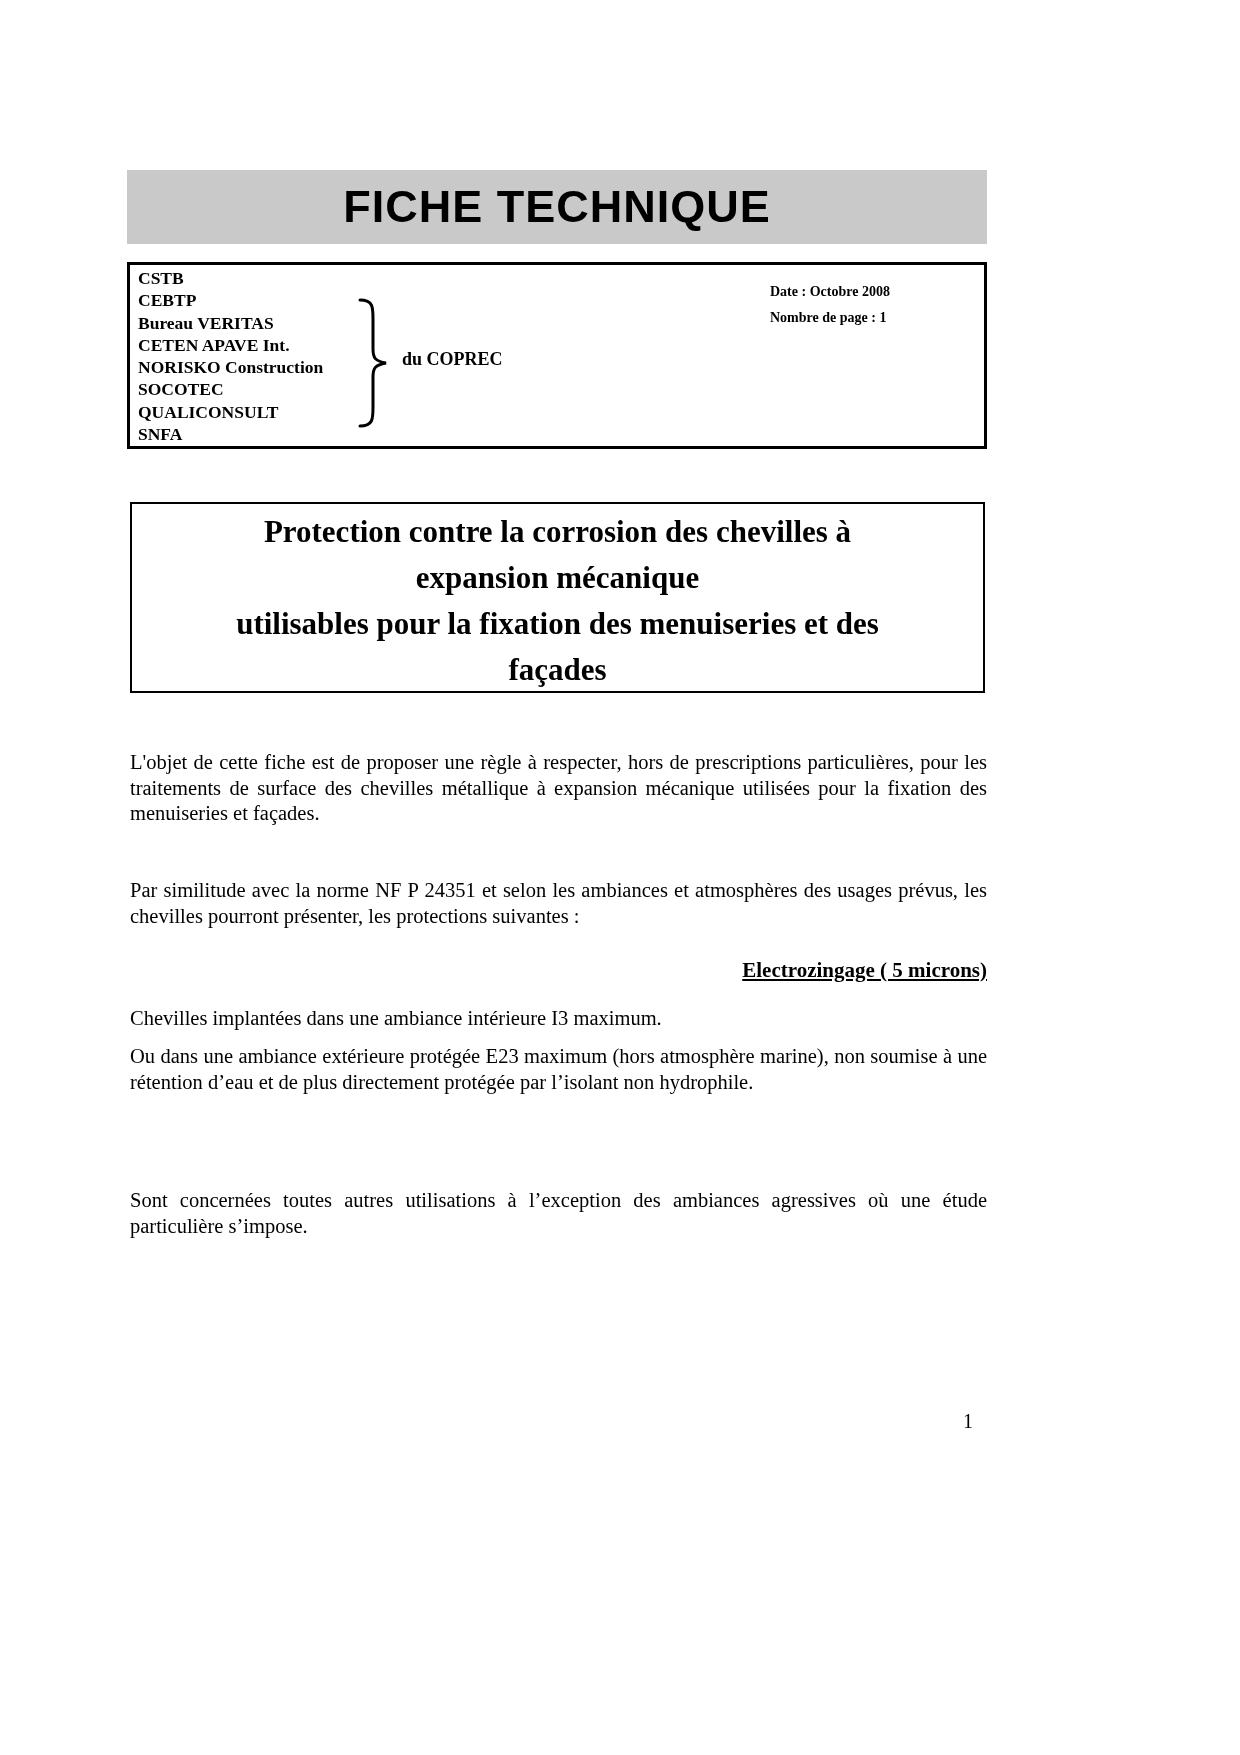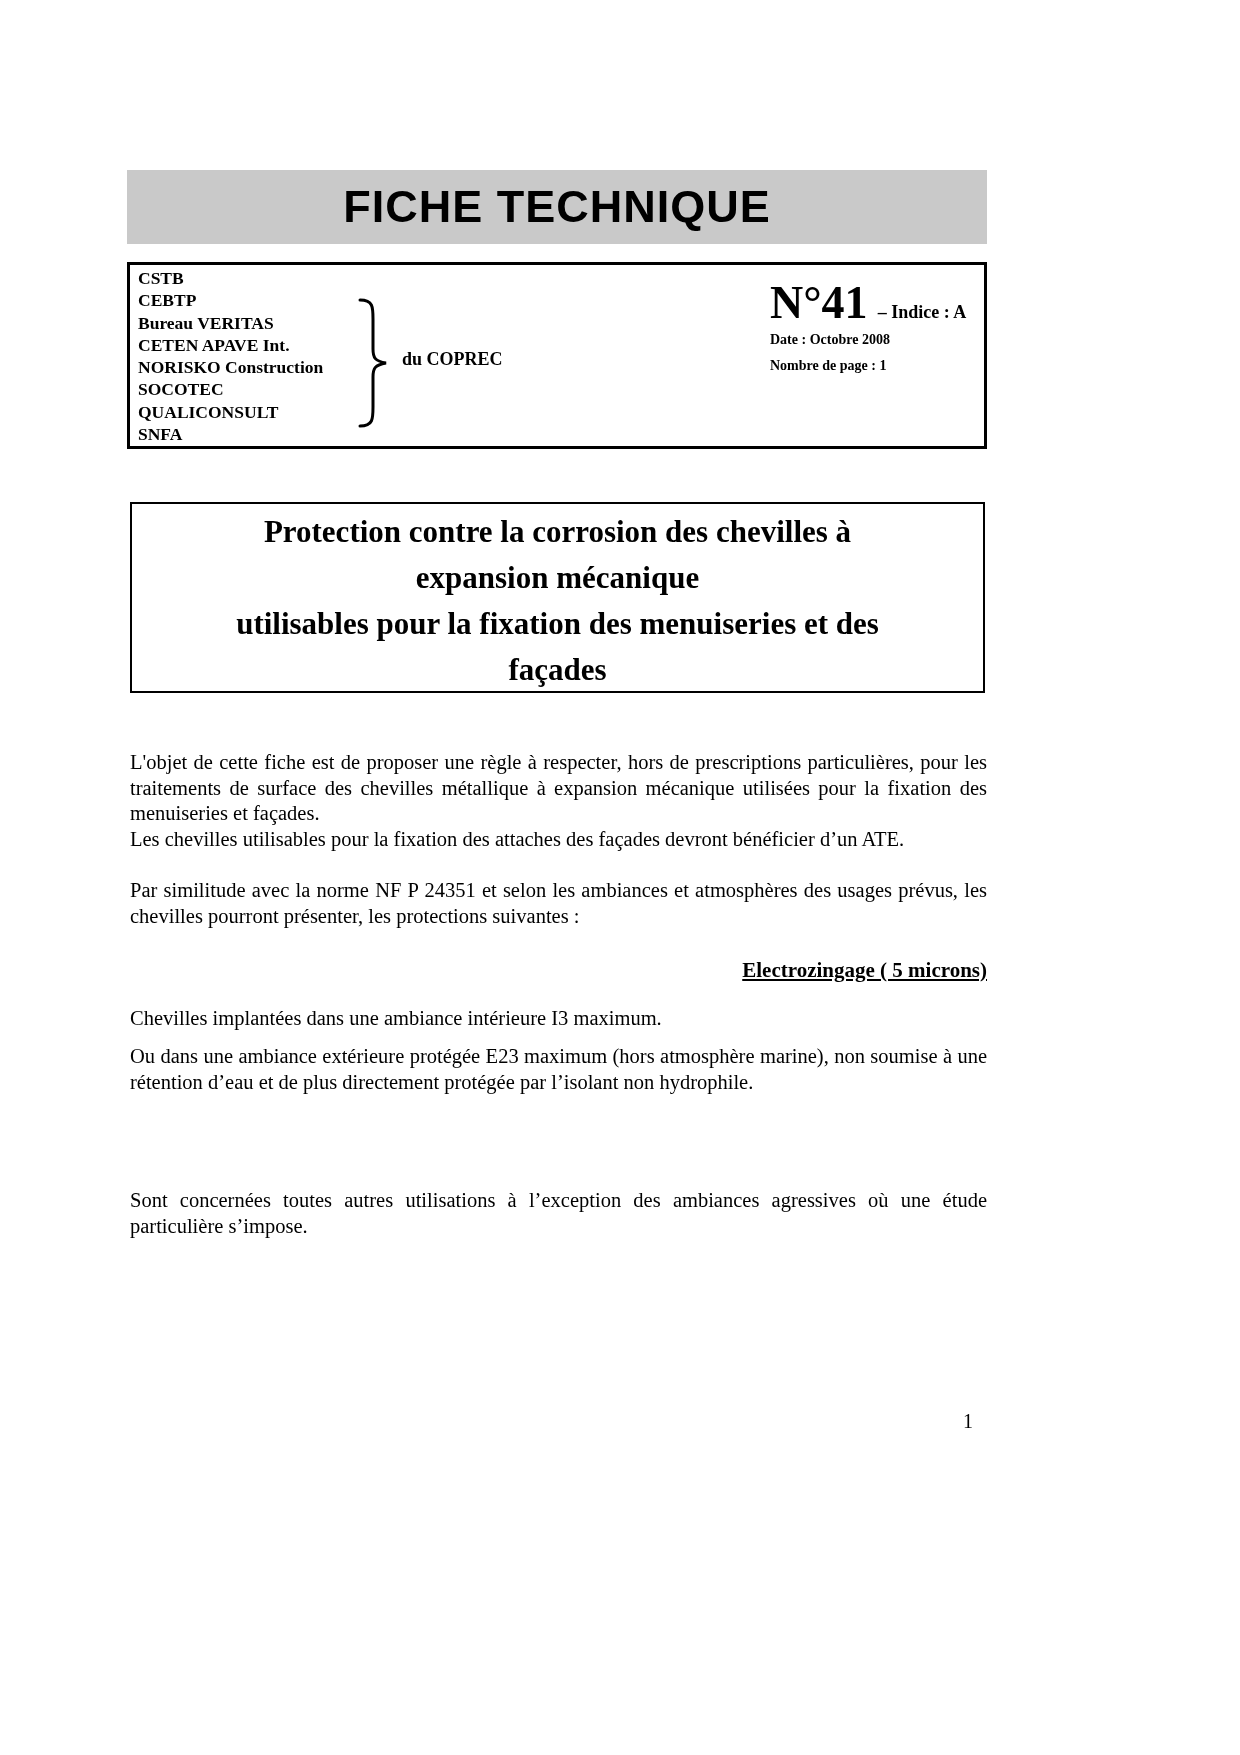--- a/index.html
+++ b/index.html
@@ -107,39 +107,34 @@
 
     <div class="brace-wrap">
       <svg width="32" height="132" viewBox="0 0 32 132" aria-hidden="true">
         <path d="M2,3 C15,3 15,10 15,22 L15,52 C15,61 17,64 28,66 C17,68 15,71 15,80 L15,110 C15,122 15,129 2,129" fill="none" stroke="#000" stroke-width="3" stroke-linecap="round"></path>
       </svg>
     </div>
 
     <div class="coprec-label">du COPREC</div>
 
     <div class="num-block">
-      <div class="num-line">
-        <span class="doc-number">N°41</span>
-        <span class="doc-indice">– Indice : A</span>
-      </div>
       <div class="doc-date">Date : Octobre 2008</div>
       <div class="doc-pages">Nombre de page : 1</div>
     </div>
   </div>
 
   <div class="title-box">
     <div>Protection contre la corrosion des chevilles à</div>
     <div>expansion mécanique</div>
     <div>utilisables pour la fixation des menuiseries et des</div>
     <div>façades</div>
   </div>
 
   <div class="bodyblock p-intro">
     <p>L'objet de cette fiche est de proposer une règle à respecter, hors de prescriptions particulières, pour les traitements de surface des chevilles métallique à expansion mécanique utilisées pour la fixation des menuiseries et façades.</p>
-    <p>Les chevilles utilisables pour la fixation des attaches des façades devront bénéficier d’un ATE.</p>
   </div>
 
   <div class="bodyblock p-similitude">
     <p>Par similitude avec la norme NF P 24351 et selon les ambiances et atmosphères des usages prévus, les chevilles pourront présenter, les protections suivantes :</p>
   </div>
 
   <div class="bodyblock h-electro subheading">Electrozingage ( 5 microns)</div>
 
   <div class="bodyblock p-electro1">
     <p>Chevilles implantées dans une ambiance intérieure I3 maximum.</p>

